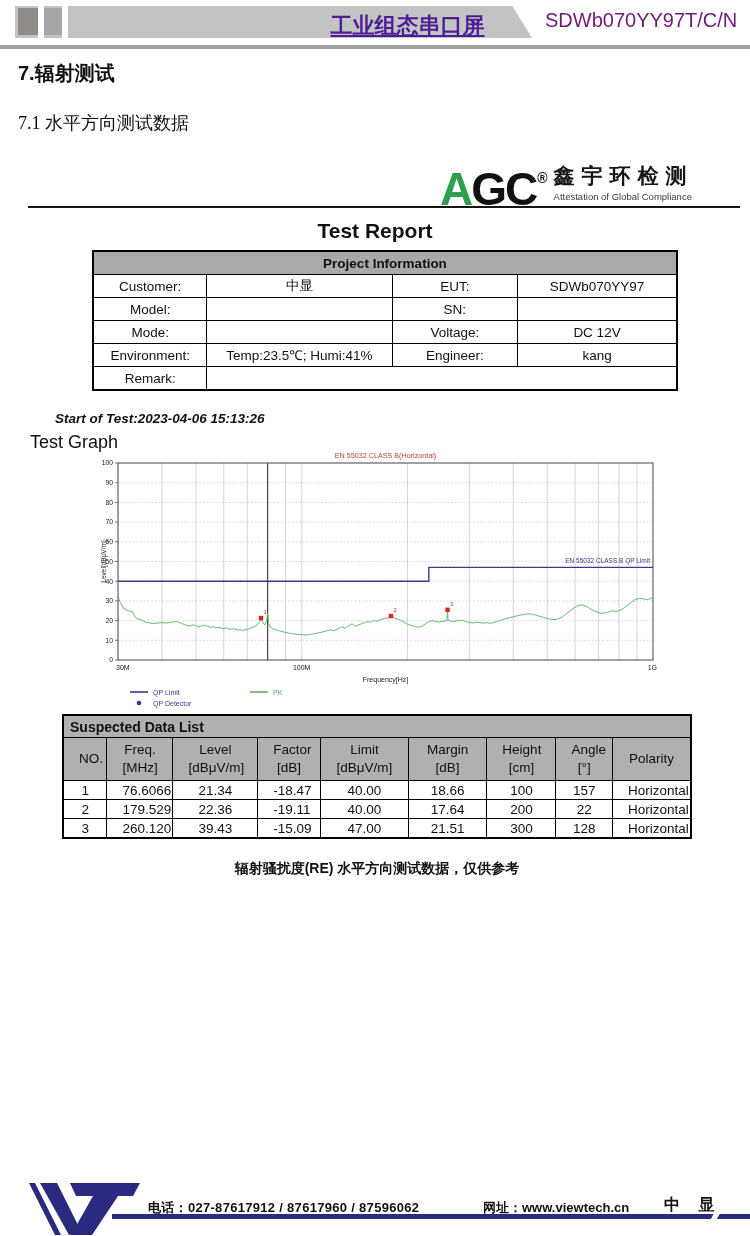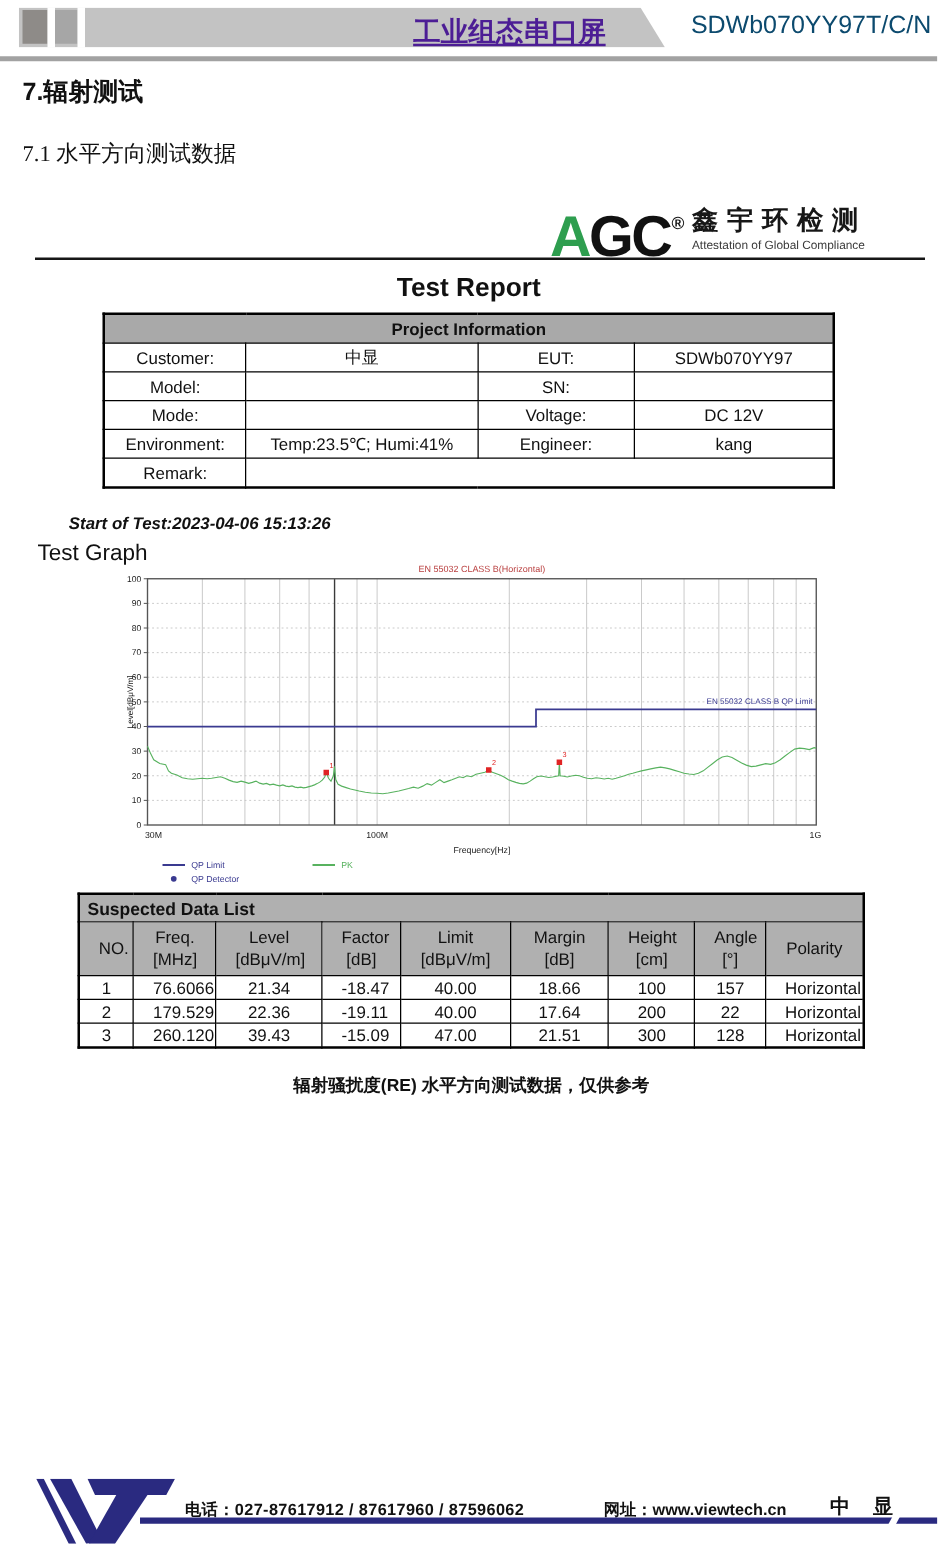--- a/index.html
+++ b/index.html
@@ -9,21 +9,21 @@
 
   
   #hdr-bar{top:6px;left:15px;width:517px;height:32px;background:#c3c3c3;
            clip-path:polygon(0 0,96.2% 0,100% 100%,0 100%);}
   #hdr-sq1{top:8px;left:18px;width:20px;height:27px;background:#8e8b88;}
   #hdr-gap1{top:6px;left:38px;width:6px;height:32px;background:#ffffff;}
   #hdr-sq2{top:8px;left:44px;width:18px;height:27px;background:#a6a6a6;}
   #hdr-gap2{top:6px;left:62px;width:6px;height:32px;background:#ffffff;}
   #hdr-doc-type{top:11px;left:300px;width:215px;text-align:center;font-size:22px;
                 font-weight:700;color:#4c1d95;text-decoration:underline;}
-  #hdr-model{top:9px;left:545px;width:200px;text-align:right;font-size:20px;color:#0c4a6e;}
+  #hdr-model{top:9px;left:545px;width:200px;text-align:left;font-size:20px;color:#701a75;}
   #hdr-underline{top:45px;left:0;width:750px;height:4px;background:#a2a2a2;}
 
   
   #sec-title{top:60px;left:18px;font-size:20px;font-weight:700;}
   #subsec-title{top:111px;left:18px;font-size:18px;font-family:"Liberation Serif",serif;}
 
   
   #logo{top:156px;left:440px;width:300px;height:50px;display:flex;align-items:flex-start;}
   #logo-agc{font-size:46px;font-weight:800;letter-spacing:-2px;line-height:44px;color:#111;text-align:center;}
   #logo-agc .green-a{color:#2e9e4f;}
@@ -34,21 +34,21 @@
   #logo-underline{top:206px;left:28px;width:712px;height:2px;background:#161616;}
 
   
   #report-title{top:219px;left:0;width:750px;text-align:center;font-size:21px;font-weight:700;}
 
   
   table{border-collapse:collapse;table-layout:fixed;}
   #proj-table{top:250px;left:82px;width:586px;font-size:13.5px;}
   #proj-table td,#proj-table th{border:1px solid #000;height:22px;text-align:center;
        overflow:hidden;white-space:nowrap;padding:0 2px;}
-  #proj-table{border:2px solid #000;}
+  #proj-table{border:2px solid #000;margin-left:10px;}
   .tbl-head{background:#a9a9a9;font-weight:700;}
   .td-left{text-align:left !important;padding-left:8px !important;}
 
   #start-test{top:411px;left:55px;font-size:13.5px;font-weight:700;font-style:italic;}
   #graph-label{top:432px;left:30px;font-size:18px;font-weight:400;}
 
   #chart-wrap{top:448px;left:100px;width:570px;height:264px;}
 
   #susp-table{top:714px;left:62px;width:630px;font-size:13.5px;border:2px solid #000;}
   #susp-table td,#susp-table th{border:1px solid #000;text-align:center;overflow:hidden;

